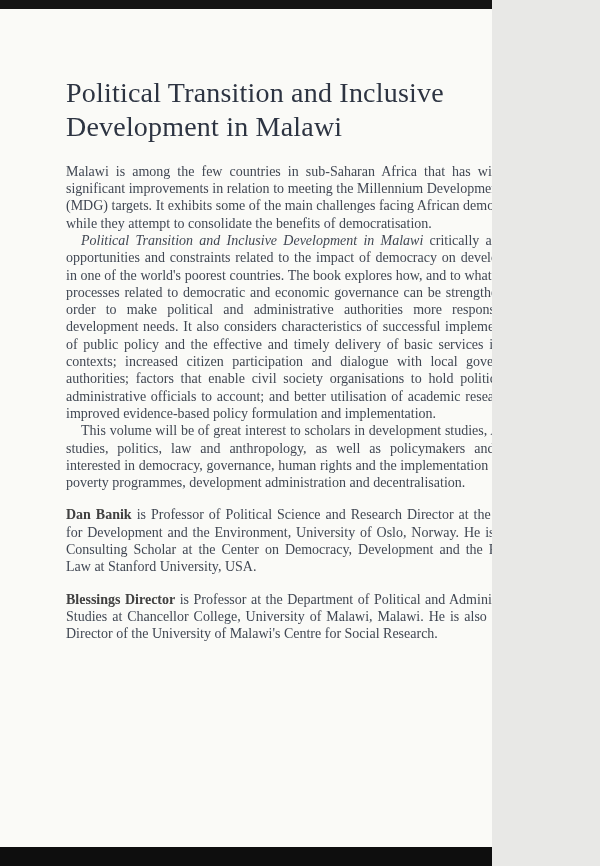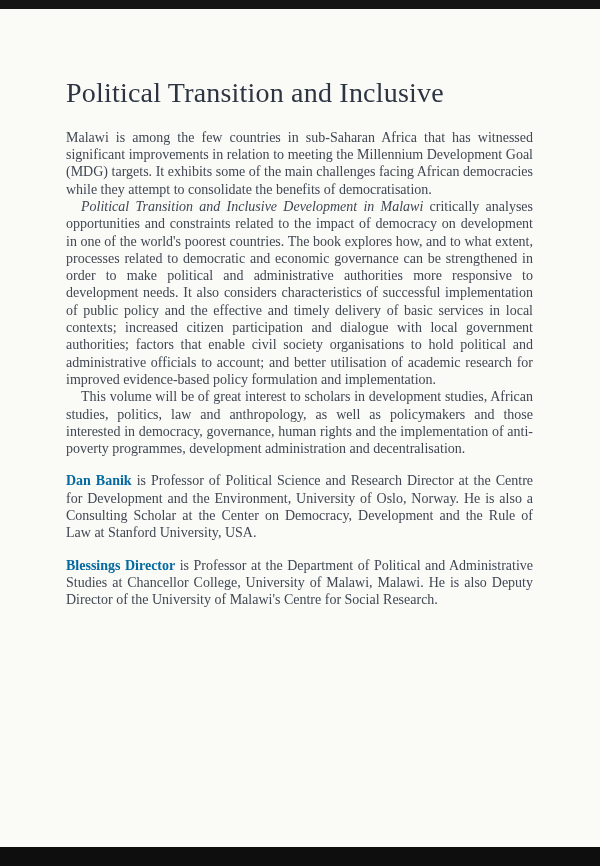--- a/index.html
+++ b/index.html
@@ -2,21 +2,21 @@
 <html><head>
 <meta charset="utf-8">
 <style>
   html, body {
     margin: 0;
     padding: 0;
     background: #e8e8e6;
   }
   .page {
     position: relative;
-    width: 600px;
+    width: 492px;
     height: 866px;
     background: #fafaf7;
     overflow: hidden;
     font-family: "Liberation Serif", "DejaVu Serif", serif;
   }
   .scan-bar-top {
     position: absolute;
     top: 0; left: 0; right: 0;
     height: 9px;
     background: #141414;
@@ -47,34 +47,35 @@
     line-height: 17.3px;
     color: #404753;
     text-align: justify;
   }
   .body-text p {
     margin: 0;
     padding: 0;
   }
   p.indented { text-indent: 15px; }
   p.bio { margin-top: 15px; text-indent: 0; }
-  .bio b { color: #0369a1; }
+  .bio b { color: #404040; }
   em { }
 </style>
 </head>
 <body>
 
 <div class="page">
 
   <div class="scan-bar-top"></div>
 
   <div class="content">
 
     <h1 class="title">
       <span class="title-line">Political Transition and Inclusive</span>
+      <span class="title-line">Development in Malawi</span>
     </h1>
 
     <div class="body-text">
 
       <p>Malawi is among the few countries in sub-Saharan Africa that has witnessed significant improvements in relation to meeting the Millennium Development Goal (MDG) targets. It exhibits some of the main challenges facing African democracies while they attempt to consolidate the benefits of democratisation.</p>
 
       <p class="indented"><em>Political Transition and Inclusive Development in Malawi</em><span> critically analyses opportunities and constraints related to the impact of democracy on development in one of the world's poorest countries. The book explores how, and to what extent, processes related to democratic and economic governance can be strengthened in order to make political and administrative authorities more responsive to development needs. It also considers characteristics of successful implementation of public policy and the effective and timely delivery of basic services in local contexts; increased citizen participation and dialogue with local government authorities; factors that enable civil society organisations to hold political and administrative officials to account; and better utilisation of academic research for improved evidence-based policy formulation and implementation.</span></p>
 
       <p class="indented">This volume will be of great interest to scholars in development studies, African studies, politics, law and anthropology, as well as policymakers and those interested in democracy, governance, human rights and the implementation of anti-poverty programmes, development administration and decentralisation.</p>
 

